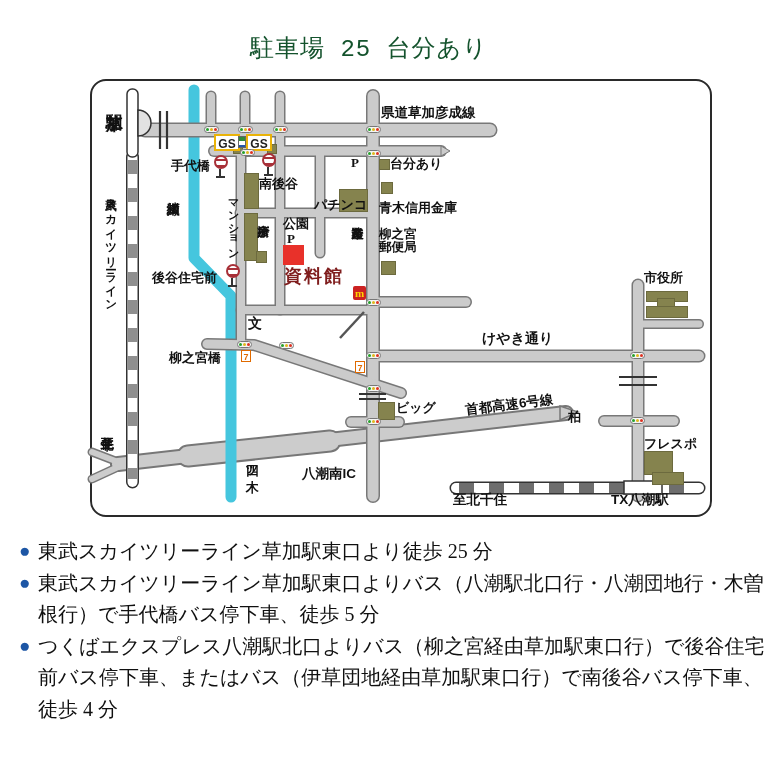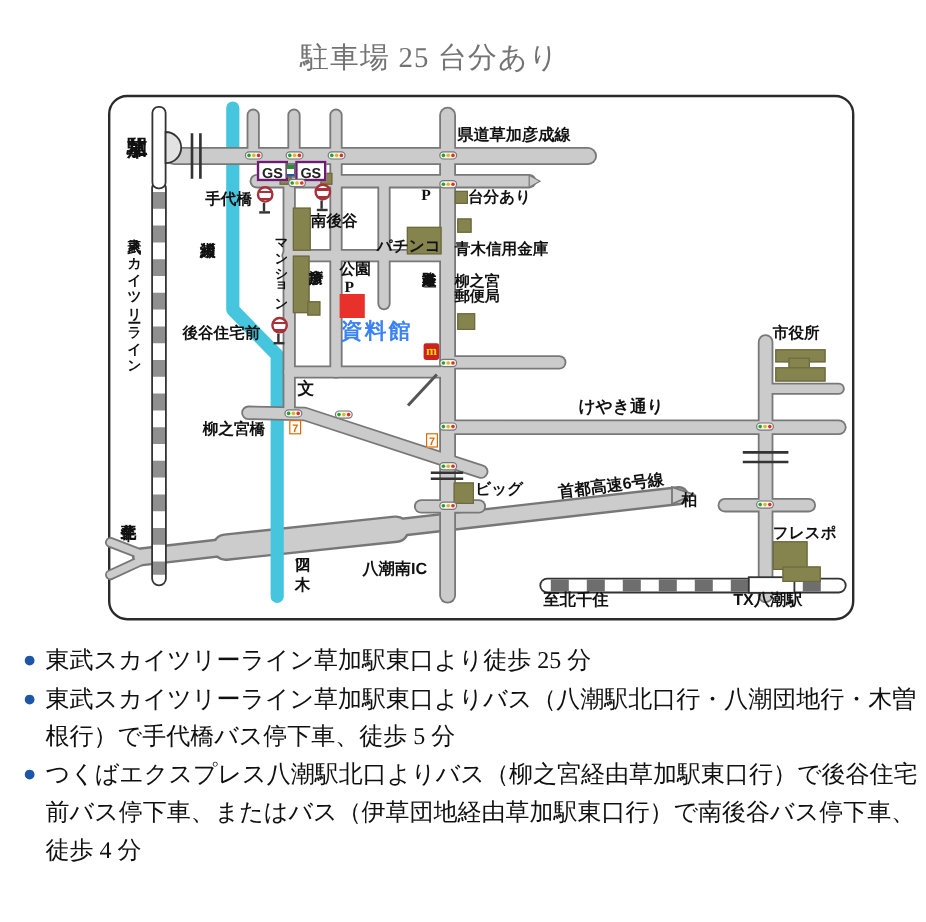--- a/index.html
+++ b/index.html
@@ -1,45 +1,45 @@
 <!DOCTYPE html>
 <html><head>
 <meta charset="utf-8">
 <style>
   html,body{margin:0;padding:0;background:#fff;}
   .page{position:relative;width:772px;height:768px;background:#fff;overflow:hidden;
         font-family:"Liberation Sans",sans-serif;}
-  .title{position:absolute;left:250px;top:32px;font-family:Liberation Serif, serif;
-         font-size:24px;color:#737373;letter-spacing:1px;}
+  .title{position:absolute;left:250px;top:32px;font-family:Liberation Mono, monospace;
+         font-size:24px;color:#14532d;letter-spacing:1px;}
   .frame{position:absolute;left:90px;top:79px;width:618px;height:434px;
          border:2.5px solid #2a2a2a;border-radius:16px;z-index:0;}
   .map-svg{position:absolute;left:0;top:0;z-index:1;}
   .lb{position:absolute;font-weight:bold;color:#111;white-space:nowrap;z-index:3;line-height:1.05;}
   .v{writing-mode:vertical-rl;text-orientation:upright;}
   .serifP{font-family:"Liberation Serif",serif;}
-  .red{color:#3b82f6;}
+  .red{color:#7f1d1d;}
   .bld{position:absolute;background:#85834e;border:1px solid #6c6a3e;z-index:2;}
   .bld-red{position:absolute;background:#e8312a;z-index:2;}
   .tl{position:absolute;width:15px;height:7px;background:#f5f5f5;border:1px solid #777;
       border-radius:4px;display:flex;align-items:center;justify-content:space-between;
       padding:0 1px;box-sizing:border-box;z-index:4;}
   .tl i{display:block;width:3.4px;height:3.4px;border-radius:50%;}
   .tl .g{background:#27a02c;} .tl .y{background:#e0b81e;} .tl .r{background:#dd3222;}
   .bus{position:absolute;z-index:4;width:12px;}
   .bus .c{width:10px;height:10px;border:2px solid #a83038;border-radius:50%;background:#fff;
           background:repeating-linear-gradient(180deg,#fff 0 2px,#a83038 2px 4px,#fff 4px 6px);}
   .bus .p{width:2px;height:7px;background:#333;margin:0 auto;}
   .bus .b{width:9px;height:2px;background:#333;margin:0 auto;}
   .seven{position:absolute;width:10px;height:12px;background:#fff;border:1.5px solid #e06a00;
          color:#e06a00;font-size:9px;font-weight:bold;text-align:center;line-height:12px;
          box-sizing:border-box;z-index:4;}
   .mcd{position:absolute;width:13px;height:14px;background:#cc2222;color:#ffd400;
        font-weight:bold;font-size:11px;text-align:center;line-height:14px;
        font-family:"Liberation Serif",serif;border-radius:2px;z-index:4;}
-  .gs{position:absolute;width:26px;height:17px;background:#fff;border:2px solid #701a75;
+  .gs{position:absolute;width:26px;height:17px;background:#fff;border:2px solid #eab308;
       font-size:12px;font-weight:bold;color:#222;text-align:center;line-height:16px;
       box-sizing:border-box;z-index:2;}
   .flag{position:absolute;width:8px;height:12px;border:0.5px solid #666;box-sizing:border-box;
         background:linear-gradient(180deg,#2e8b3a 0 4px,#fff 4px 8px,#2456a8 8px 12px);z-index:3;}
   .notes{position:absolute;left:8px;top:536px;width:758px;z-index:5;
          font-family:"Liberation Serif",serif;font-size:20px;color:#101010;line-height:1.58;}
   .note-head{margin-bottom:2px;}
   .note-item{display:flex;padding-left:11px;}
   .note-item .bullet{color:#1d56a5;flex:0 0 19px;font-size:19px;}
   .note-item .txt{flex:1;}

